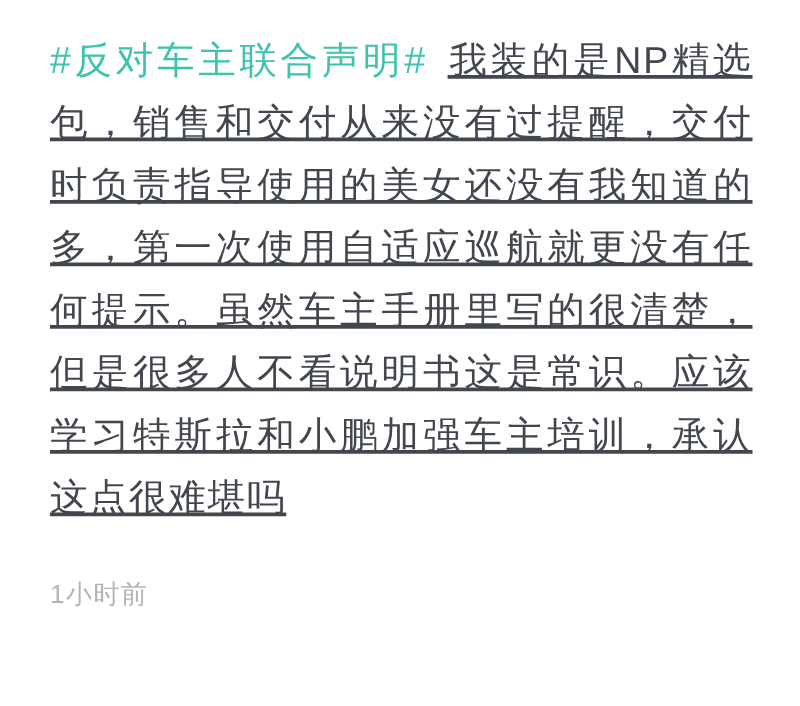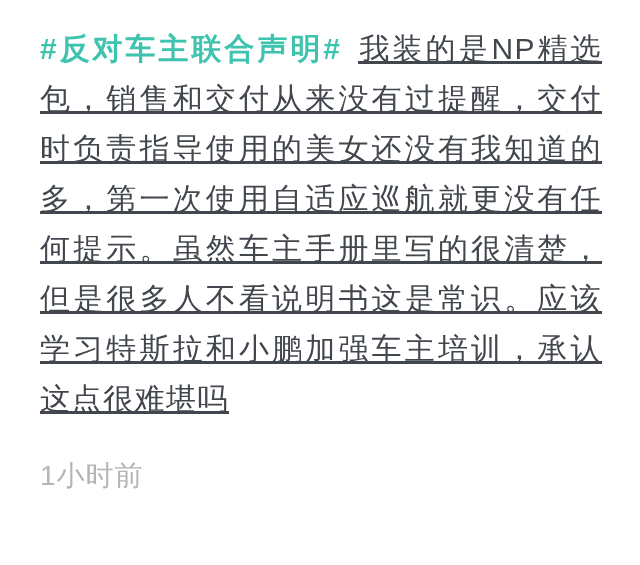--- a/index.html
+++ b/index.html
@@ -27,29 +27,29 @@
     line-height: 50px;
     letter-spacing: 1.5px;
     color: var(--body-color);
     word-break: break-all;
     overflow-wrap: break-word;
     text-align: justify;
     text-justify: inter-character;
   }
   .hashtag {
     color: var(--hashtag-color);
-    font-weight: 700;
+    font-weight: 400;
     margin-right: 0.55em;
     cursor: pointer;
     text-decoration: none;
   }
   .post-body { color: var(--body-color); text-decoration: underline; }
   .post-timestamp {
     margin-top: 38px;
-    font-size: 28px;
+    font-size: 21px;
     line-height: 28px;
     letter-spacing: 1px;
     color: var(--timestamp-color);
   }
 </style>
 </head>
 <body>
 
 <div class="post-card">
   <p class="post-text"><span class="hashtag">#反对车主联合声明#</span><span class="post-body">我装的是NP精选包，销售和交付从来没有过提醒，交付时负责指导使用的美女还没有我知道的多，第一次使用自适应巡航就更没有任何提示。虽然车主手册里写的很清楚，但是很多人不看说明书这是常识。应该学习特斯拉和小鹏加强车主培训，承认这点很难堪吗</span></p>

